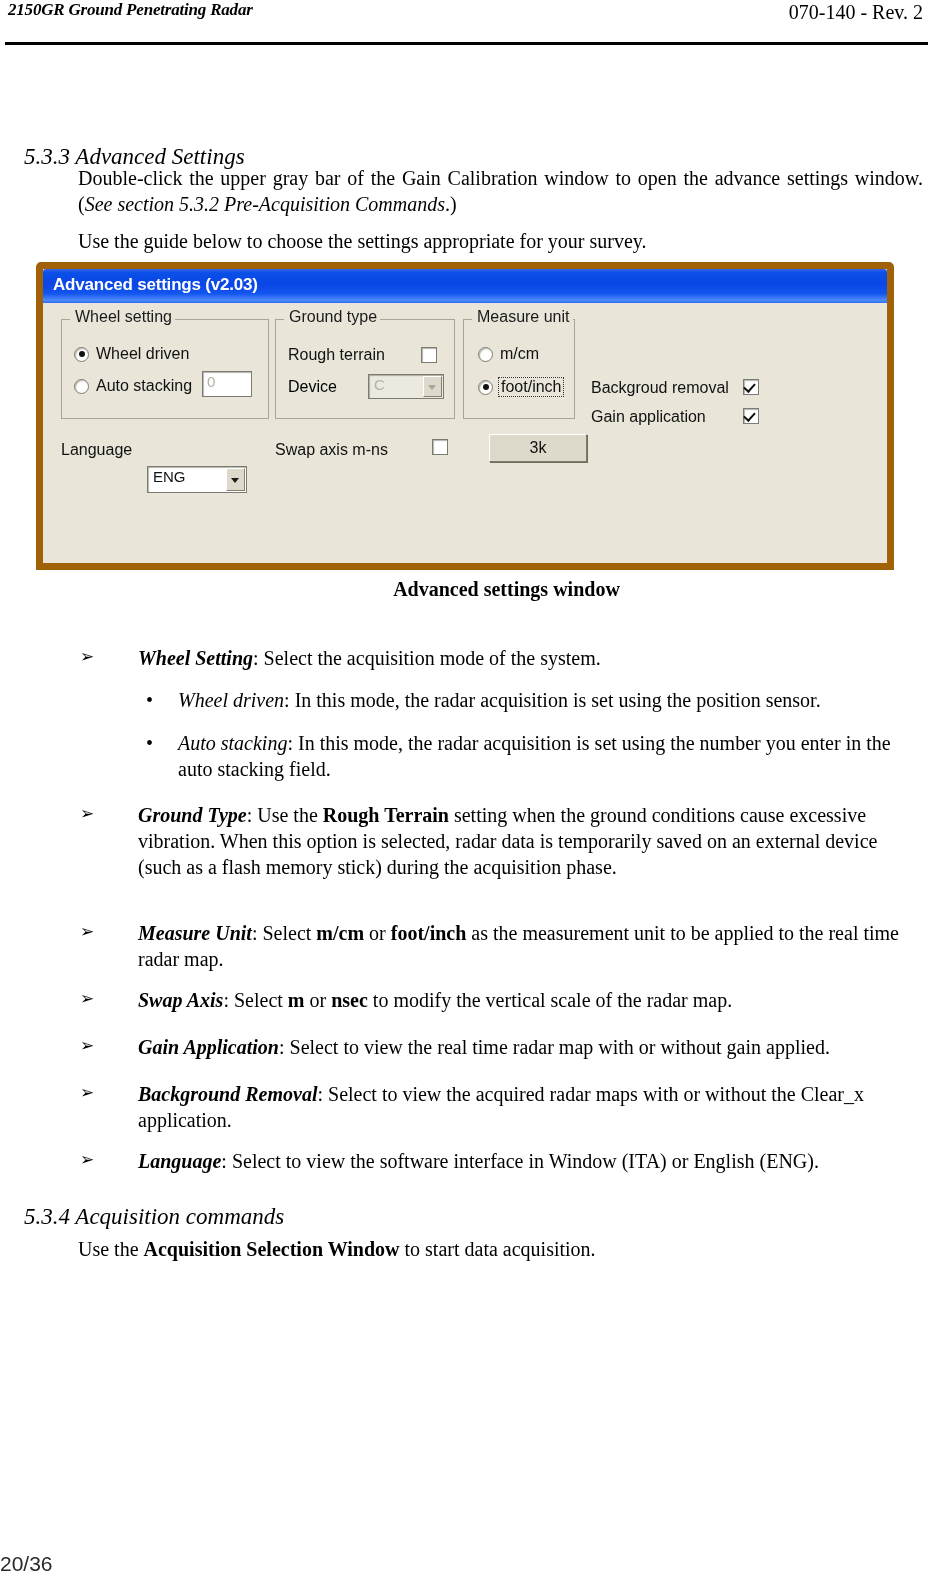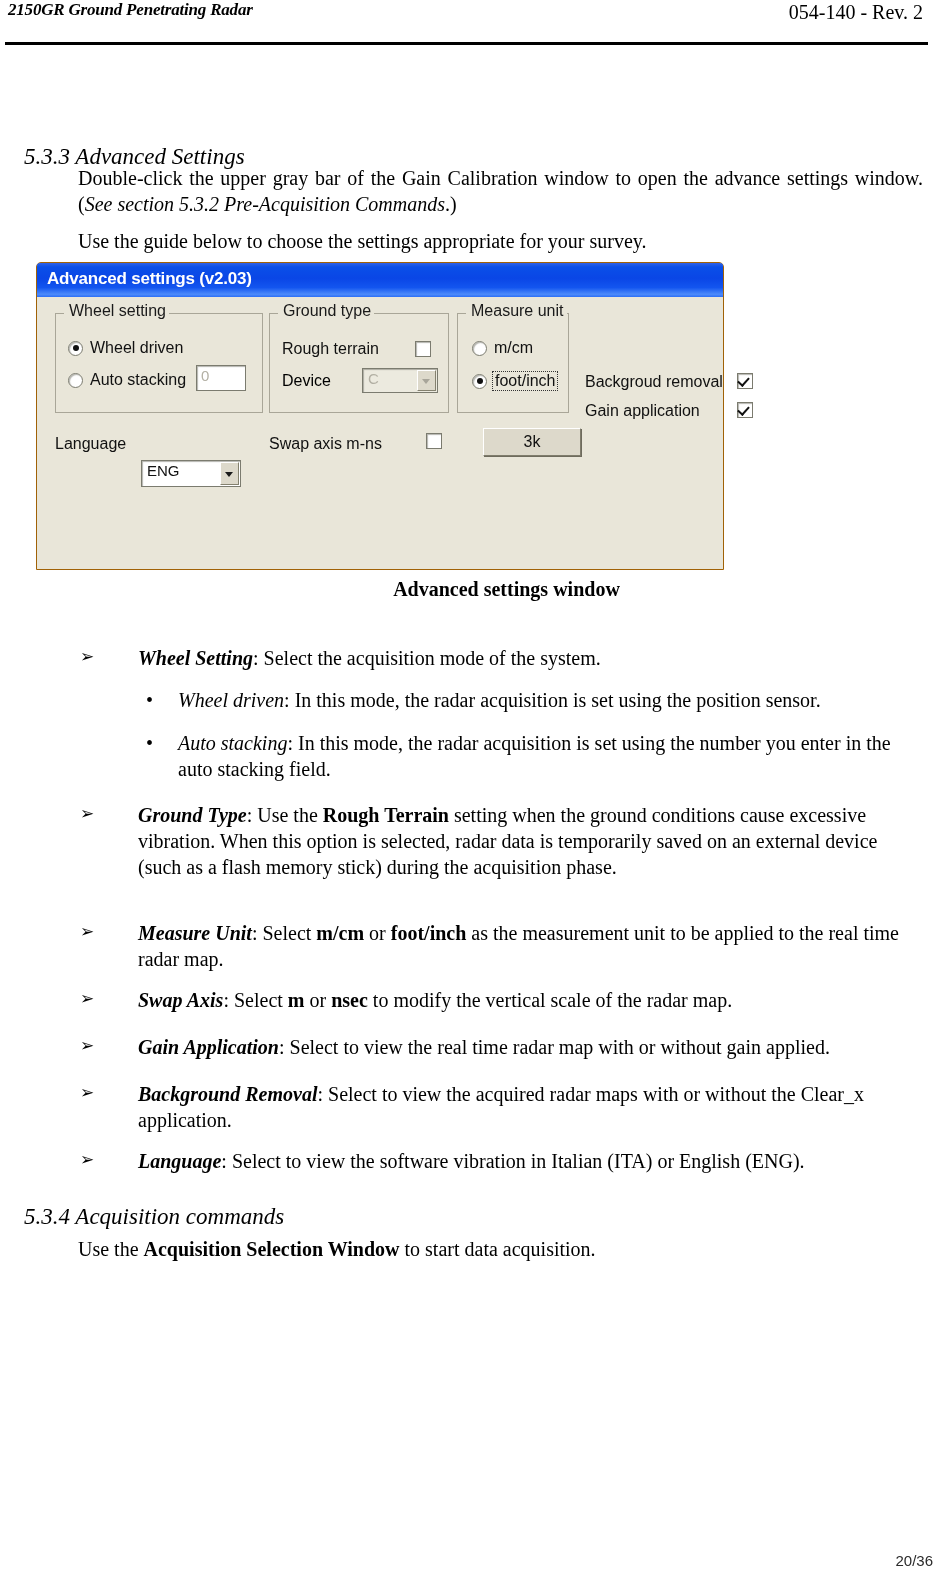--- a/index.html
+++ b/index.html
@@ -101,24 +101,24 @@
 
   
   .dlg-wrap {
     position: absolute;
     left: 36px;
     top: 212px;
     width: 858px;
     height: 308px;
   }
   .dialog {
-    width: 688px;
+    width: 858px;
     height: 308px;
     box-sizing: border-box;
-    border: 1px solid #a16207;
+    border: 7px solid #a16207;
     background: #e9e6d9;
     position: relative;
     border-radius: 5px 5px 0 0;
   }
   .titlebar {
     height: 34px;
     background: linear-gradient(to bottom,
        #2f62e8 0%, #0a4fe8 12%, #0a46e6 45%, #1355ef 72%, #4d8bfb 92%, #2b6ef6 100%);
     border-radius: 3px 3px 0 0;
     position: relative;
@@ -350,32 +350,32 @@
     left: 6px;
     top: 0px;
     font-size: 20px;
   }
 
   .footer {
     position: absolute;
     left: 0;
     top: 1552px;
     width: 933px;
-    text-align: right;
-    font-family: "Liberation Sans", sans-serif;
-    font-size: 15px;
+    text-align: left;
+    font-family: "Liberation Sans", sans-serif;
+    font-size: 21px;
     color: #2b2b2b;
   }
 </style>
 </head>
 <body>
 
 <div class="page-header">
   <div class="hdr-left">2150GR Ground Penetrating Radar</div>
-  <div class="hdr-right">054-140 - Rev. 2</div>
+  <div class="hdr-right">070-140 - Rev. 2</div>
   <div class="hdr-rule"></div>
 </div>
 
 <div class="content">
 
   <h3 class="section sec-533">5.3.3 Advanced Settings</h3>
 
   <div class="para p-intro">
     <span>Double-click the upper gray bar of the Gain Calibration window to open the advance settings window. (</span><span class="ital">See section 5.3.2 Pre-Acquisition Commands</span><span>.)</span>
   </div>
@@ -504,21 +504,21 @@
     <span class="bi">Gain Application</span><span>: Select to view the real time radar map with or without gain applied.</span>
   </div>
 
   <div class="lvl1" style="top:1031px;">
     <span class="marker">➢</span>
     <span class="bi">Background Removal</span><span>: Select to view the acquired radar maps with or without the Clear_x application.</span>
   </div>
 
   <div class="lvl1" style="top:1098px;">
     <span class="marker">➢</span>
-    <span class="bi">Language</span><span>: Select to view the software vibration in Italian (ITA) or English (ENG).</span>
+    <span class="bi">Language</span><span>: Select to view the software interface in Window (ITA) or English (ENG).</span>
   </div>
 
   <h3 class="section sec-534">5.3.4 Acquisition commands</h3>
 
   <div class="para p-acq">
     <span>Use the </span><span class="bold">Acquisition Selection Window</span><span> to start data acquisition.</span>
   </div>
 
 </div>
 

